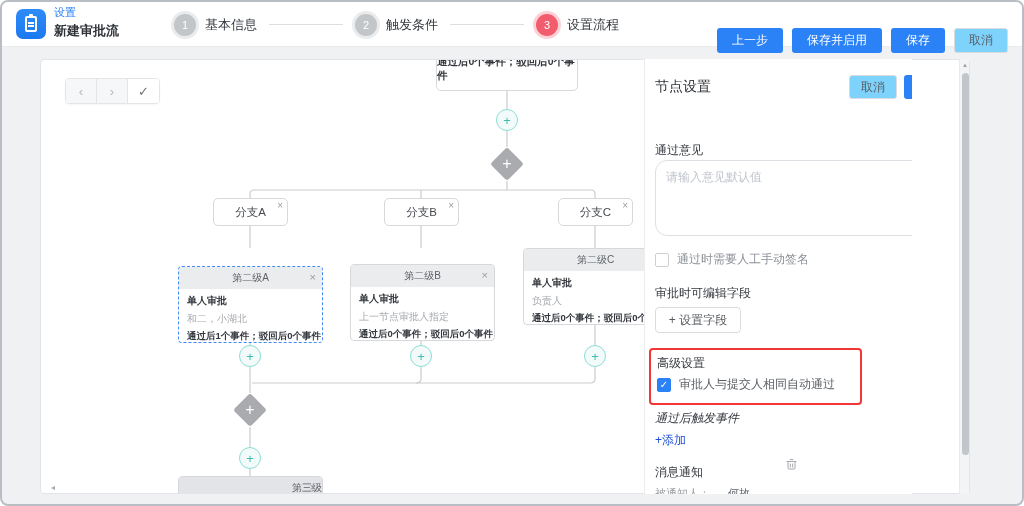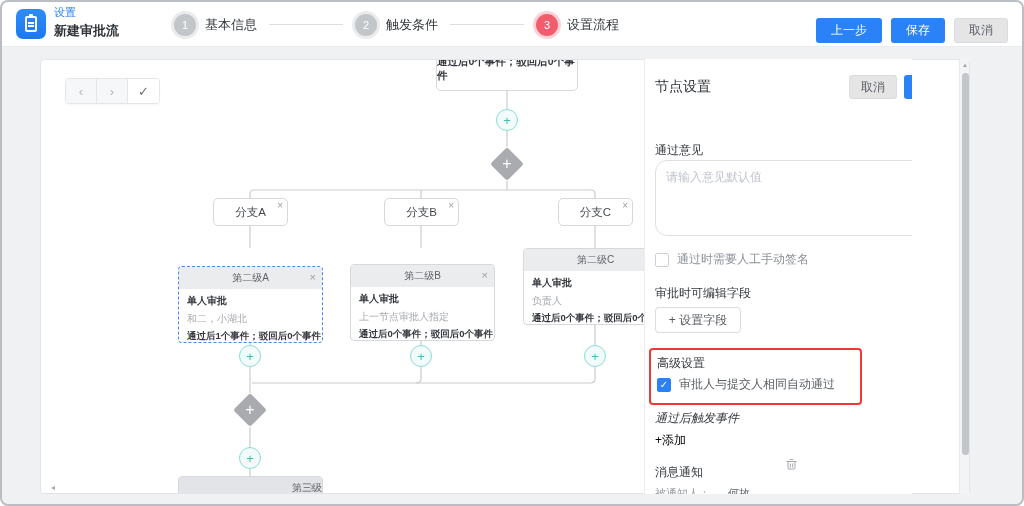--- a/index.html
+++ b/index.html
@@ -22,25 +22,25 @@
 
   .steps{ position:absolute; left:172px; top:0; height:45px; display:flex; align-items:center; }
   .step{ display:flex; align-items:center; }
   .step-circle{ width:22px; height:22px; border-radius:50%; background:#c3c6c9;
                 box-shadow:0 0 0 3px rgba(195,198,201,.35); color:#fff; font-size:11px;
                 display:flex; align-items:center; justify-content:center; }
   .step.active .step-circle{ background:#f25d6e; box-shadow:0 0 0 3px rgba(242,93,110,.28); }
   .step-label{ font-size:13px; color:#33373d; margin-left:9px; }
   .step-line{ width:74px; height:1px; background:#dcdee1; margin:0 12px; }
 
-  .header-actions{ position:absolute; right:14px; top:16px; display:flex; gap:9px; }
+  .header-actions{ position:absolute; right:14px; top:26px; display:flex; gap:9px; }
   .btn{ height:25px; border-radius:3px; font-size:12px; padding:0 14px; display:flex;
         align-items:center; justify-content:center; cursor:pointer; border:1px solid transparent; }
   .btn-primary{ background:#2b82f7; color:#fff; }
-  .btn-plain{ background:#e5e5e5; color:#5a5f66; border-color:#d9dce0; }
+  .btn-plain{ background:#7dd3fc; color:#5a5f66; border-color:#d9dce0; }
 
   
   .canvas{ position:absolute; left:38px; top:57px; width:930px; height:435px; background:#fff;
            border:1px solid #e2e4e7; border-radius:4px; overflow:hidden; }
   .flow-svg{ position:absolute; left:0; top:0; }
 
   .canvas-toolbar{ position:absolute; left:24px; top:18px; display:flex; border:1px solid #e3e5e8;
                    border-radius:4px; overflow:hidden; box-shadow:0 1px 2px rgba(0,0,0,.04); }
   .tool-btn{ width:31px; height:24px; display:flex; align-items:center; justify-content:center;
              background:#f6f7f8; border-right:1px solid #e3e5e8; font-size:13px; color:#b4b7bb; cursor:pointer;}
@@ -107,21 +107,21 @@
   .check-label{ font-size:12px; color:#8c9097; }
   .check-label.dark{ color:#5c6066; }
 
   .set-fields-btn{ position:absolute; left:10px; top:248px; width:86px; height:26px; border:1px solid #d9dce0;
                    border-radius:4px; background:#fff; font-size:12px; color:#55595f; display:flex;
                    align-items:center; justify-content:center; cursor:pointer; }
 
   .red-box{ position:absolute; left:4px; top:289px; width:213px; height:57px; border:2px solid #f23636;
             border-radius:4px; pointer-events:none; }
 
-  .add-link{ position:absolute; left:10px; top:373px; font-size:12px; color:#000000; cursor:pointer; }
+  .add-link{ position:absolute; left:10px; top:373px; font-size:12px; color:#1d4ed8; cursor:pointer; }
 
   .trash{ position:absolute; left:141px; top:397px; cursor:pointer; }
 
   .notify-row{ position:absolute; left:10px; top:427px; display:flex; align-items:center; }
   .notify-key{ font-size:11px; color:#9a9da2; }
   .notify-val{ font-size:11px; color:#5c6066; margin-left:18px; }
 
   
   .v-scrollbar{ position:absolute; left:957px; top:57px; width:10px; height:435px; background:#f3f4f5;
                 border-left:1px solid #e8eaec; }
@@ -154,20 +154,21 @@
       </div>
       <div class="step-line"></div>
       <div class="step active">
         <div class="step-circle">3</div>
         <div class="step-label">设置流程</div>
       </div>
     </div>
 
     <div class="header-actions">
       <div class="btn btn-primary">上一步</div>
+      <div class="btn btn-primary">保存并启用</div>
       <div class="btn btn-primary">保存</div>
       <div class="btn btn-plain">取消</div>
     </div>
   </div>
 
   <div class="canvas">
 
     <svg class="flow-svg" width="930" height="435" viewBox="0 0 930 435">
       <g fill="none" stroke="#c9cbce" stroke-width="1.2">
         <path d="M466,31 V49"></path>

